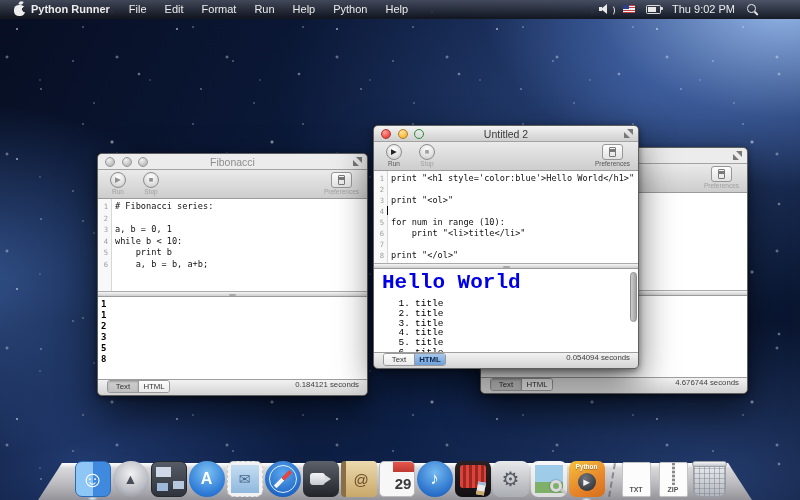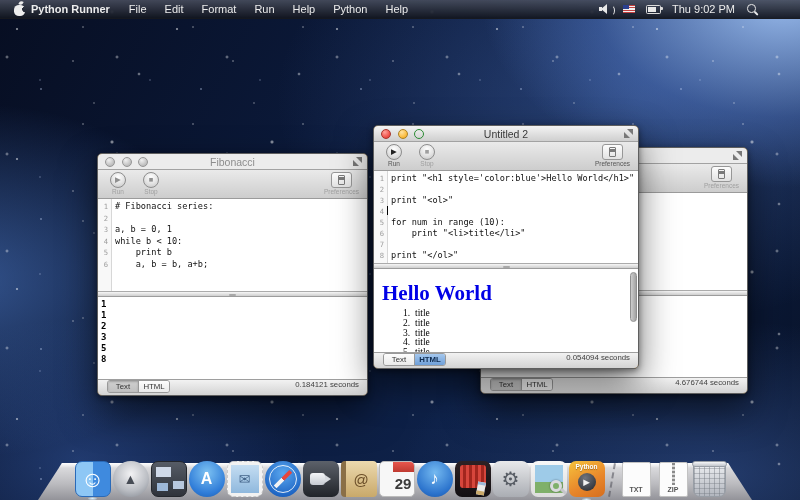--- a/index.html
+++ b/index.html
@@ -110,21 +110,21 @@
   .caret{display:inline-block;width:1px;height:9px;background:#000;vertical-align:-1px;}
 
   .splitter{flex:none;height:6px;position:relative;background:linear-gradient(#f6f6f6,#cecece);
     border-top:1px solid #ababab;border-bottom:1px solid #9c9c9c;box-sizing:border-box;cursor:row-resize;}
   .splitter::after{content:"";position:absolute;left:50%;top:1.5px;width:7px;height:2px;margin-left:-3.5px;
     border-radius:2px;background:#a8a8a8;}
 
   .output{flex:1;position:relative;background:#fff;overflow:hidden;}
   .out-text{font-family:"DejaVu Sans Mono",monospace;font-size:9px;font-weight:bold;line-height:11px;
     padding:2px 0 0 3px;color:#000;}
-  .out-html{font-family:Liberation Serif, serif;padding:12px 10px 0 8px;color:#000;}
+  .out-html{font-family:Liberation Mono, monospace;padding:2px 10px 0 8px;color:#000;}
   .h1blue{font-size:21px;font-weight:bold;color:#0000e6;line-height:24px;margin-bottom:4px;}
   .orow{display:flex;font-size:9.5px;line-height:9.8px;}
   .on{flex:none;width:16px;text-align:right;margin-left:12px;}
   .ot{margin-left:5px;}
   .vscroll{position:absolute;right:1px;top:2px;bottom:2px;width:7px;}
   .vthumb{position:absolute;top:1%;left:0;width:7px;height:64%;border-radius:4px;border:1px solid #8f8f8f;
     box-sizing:border-box;background:linear-gradient(90deg,#cdcdcd,#a2a2a2);}
 
   .statusbar{flex:none;height:15px;position:relative;display:flex;
     background:linear-gradient(#f2f2f2,#d3d3d3);border-top:1px solid #9e9e9e;}

